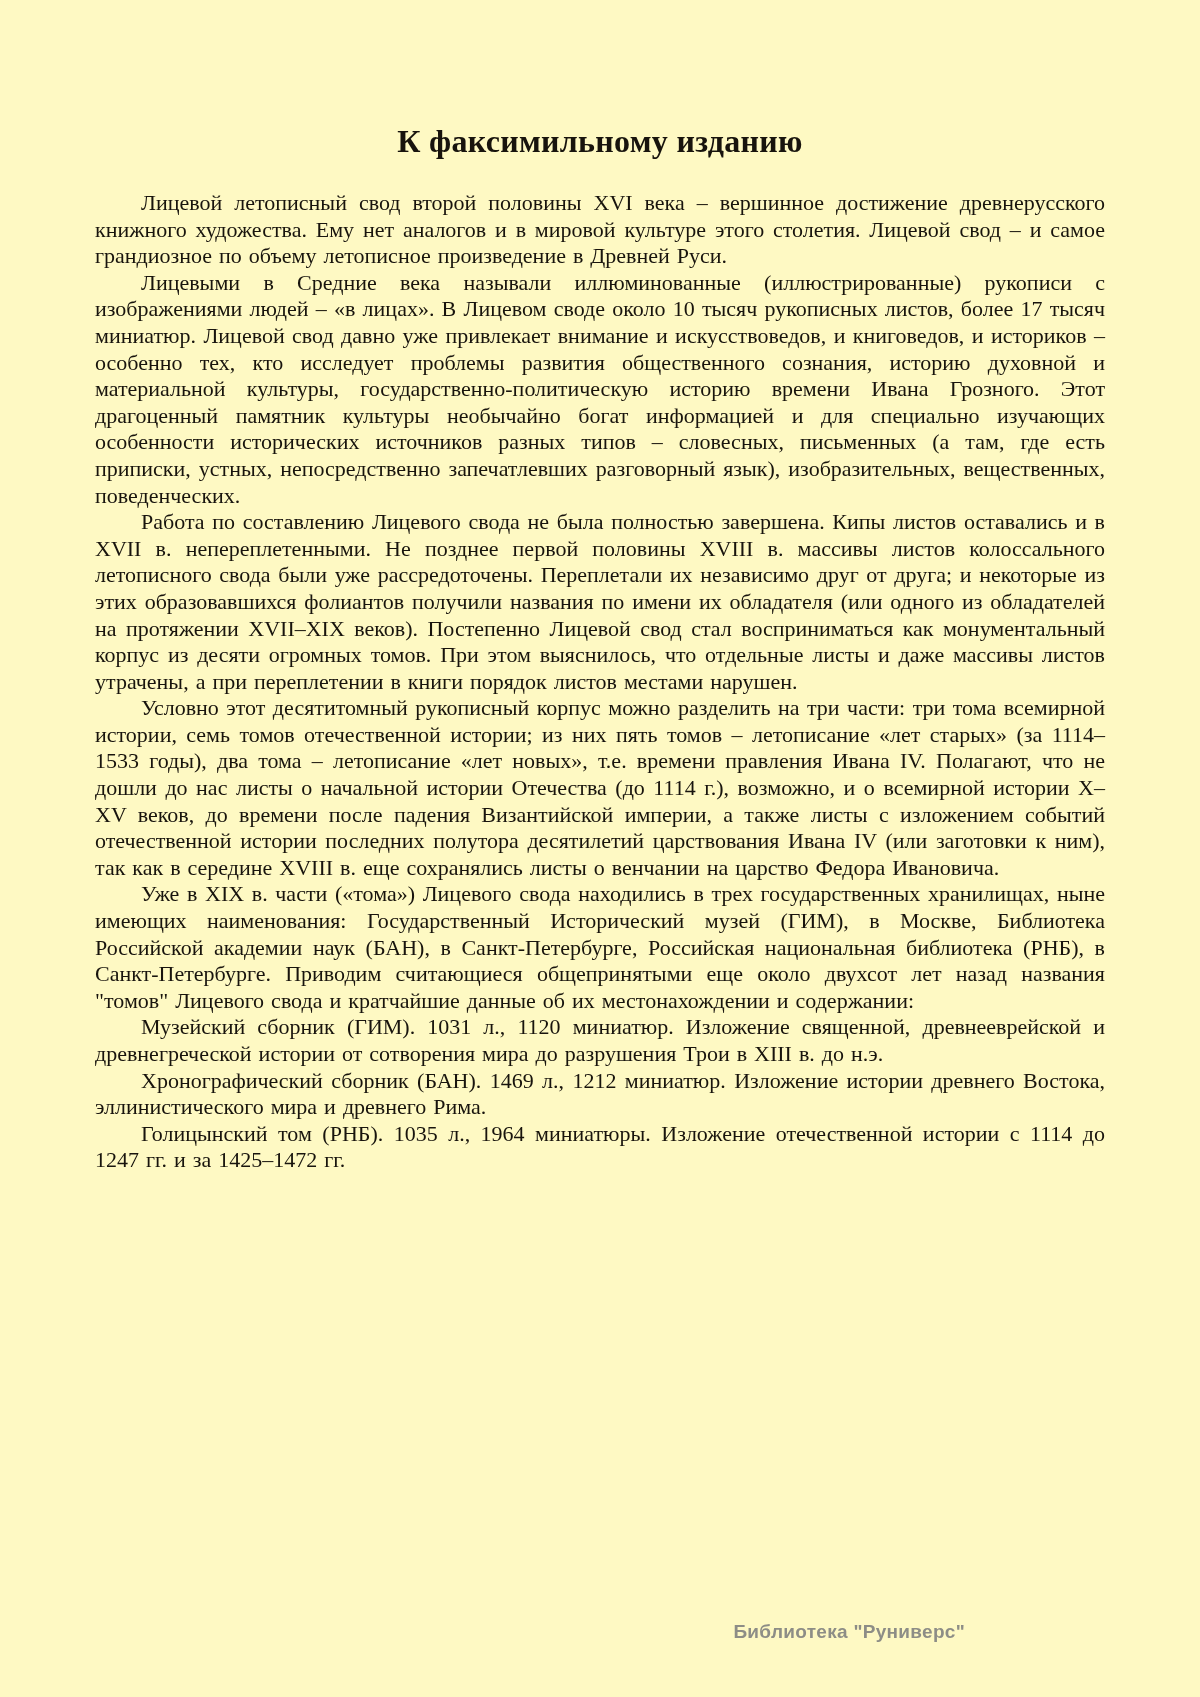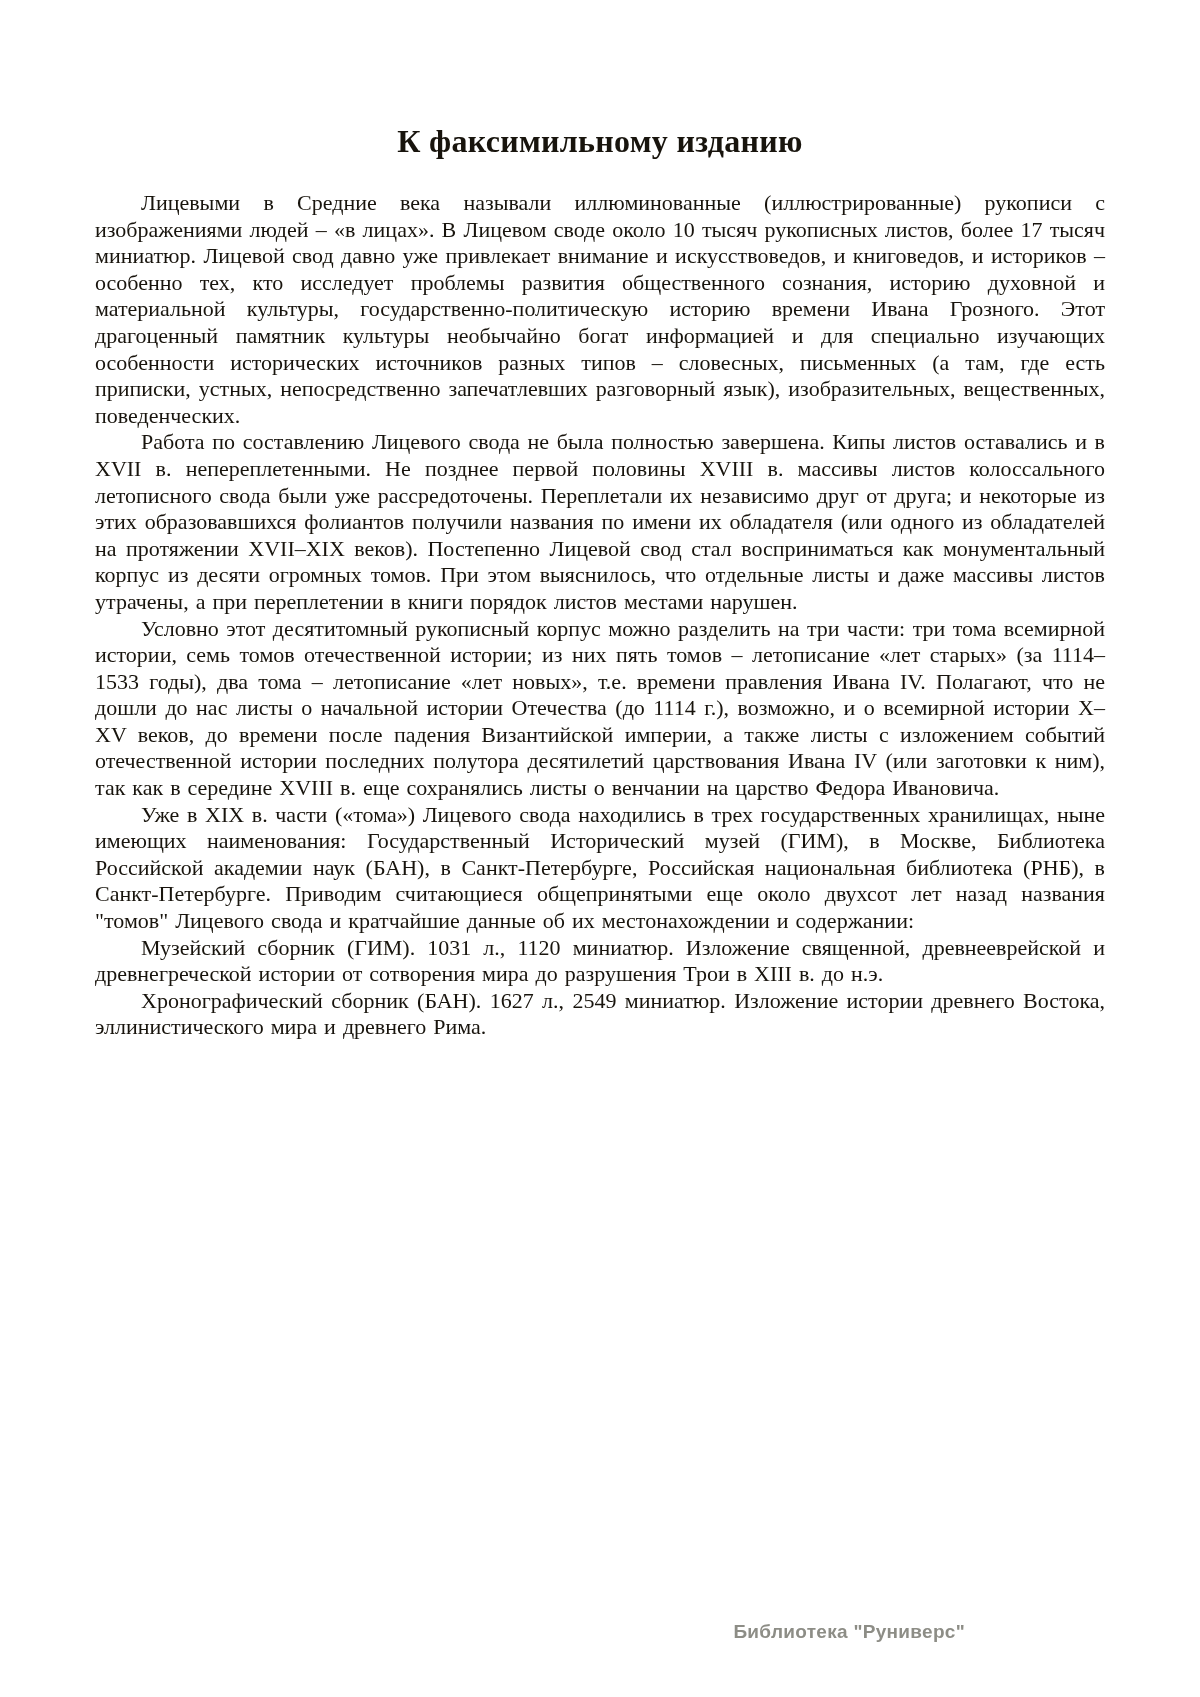--- a/index.html
+++ b/index.html
@@ -4,21 +4,21 @@
 <style>
   * { margin: 0; padding: 0; box-sizing: border-box; }
   html, body { background: #e8e4d4; }
   body { font-family: "Liberation Serif", "DejaVu Serif", serif; }
 
   .page {
     position: relative;
     width: 1200px;
     height: 1697px;
     margin: 0 auto;
-    background: #ffffff;
+    background: #fef9c3;
     color: #18140d;
     overflow: hidden;
   }
 
   .title {
     padding-top: 118px;
     text-align: center;
     font-size: 32px;
     font-weight: bold;
     line-height: 46px;
@@ -52,23 +52,25 @@
 </head>
 <body>
 
 <div class="page">
 
   <h1 class="title">
     <span class="title-line">К факсимильному изданию</span>
   </h1>
 
   <div class="doc-body">
+    <p>Лицевой летописный свод второй половины XVI века – вершинное достижение древнерусского книжного художества. Ему нет аналогов и в мировой культуре этого столетия. Лицевой свод – и самое грандиозное по объему летописное произведение в Древней Руси.</p>
     <p>Лицевыми в Средние века называли иллюминованные (иллюстрированные) рукописи с изображениями людей – «в лицах». В Лицевом своде около 10 тысяч рукописных листов, более 17 тысяч миниатюр. Лицевой свод давно уже привлекает внимание и искусствоведов, и книговедов, и историков – особенно тех, кто исследует проблемы развития общественного сознания, историю духовной и материальной культуры, государственно-политическую историю времени Ивана Грозного. Этот драгоценный памятник культуры необычайно богат информацией и для специально изучающих особенности исторических источников разных типов – словесных, письменных (а там, где есть приписки, устных, непосредственно запечатлевших разговорный язык), изобразительных, вещественных, поведенческих.</p>
     <p>Работа по составлению Лицевого свода не была полностью завершена. Кипы листов оставались и в XVII в. непереплетенными. Не позднее первой половины XVIII в. массивы листов колоссального летописного свода были уже рассредоточены. Переплетали их независимо друг от друга; и некоторые из этих образовавшихся фолиантов получили названия по имени их обладателя (или одного из обладателей на протяжении XVII–XIX веков). Постепенно Лицевой свод стал восприниматься как монументальный корпус из десяти огромных томов. При этом выяснилось, что отдельные листы и даже массивы листов утрачены, а при переплетении в книги порядок листов местами нарушен.</p>
     <p>Условно этот десятитомный рукописный корпус можно разделить на три части: три тома всемирной истории, семь томов отечественной истории; из них пять томов – летописание «лет старых» (за 1114–1533 годы), два тома – летописание «лет новых», т.е. времени правления Ивана IV. Полагают, что не дошли до нас листы о начальной истории Отечества (до 1114 г.), возможно, и о всемирной истории X–XV веков, до времени после падения Византийской империи, а также листы с изложением событий отечественной истории последних полутора десятилетий царствования Ивана IV (или заготовки к ним), так как в середине XVIII в. еще сохранялись листы о венчании на царство Федора Ивановича.</p>
     <p>Уже в XIX в. части («тома») Лицевого свода находились в трех государственных хранилищах, ныне имеющих наименования: Государственный Исторический музей (ГИМ), в Москве, Библиотека Российской академии наук (БАН), в Санкт-Петербурге, Российская национальная библиотека (РНБ), в Санкт-Петербурге. Приводим считающиеся общепринятыми еще около двухсот лет назад названия "томов" Лицевого свода и кратчайшие данные об их местонахождении и содержании:</p>
     <p>Музейский сборник (ГИМ). 1031 л., 1120 миниатюр. Изложение священной, древнееврейской и древнегреческой истории от сотворения мира до разрушения Трои в XIII в. до н.э.</p>
-    <p>Хронографический сборник (БАН). 1627 л., 2549 миниатюр. Изложение истории древнего Востока, эллинистического мира и древнего Рима.</p>
+    <p>Хронографический сборник (БАН). 1469 л., 1212 миниатюр. Изложение истории древнего Востока, эллинистического мира и древнего Рима.</p>
+    <p>Голицынский том (РНБ). 1035 л., 1964 миниатюры. Изложение отечественной истории с 1114 до 1247 гг. и за 1425–1472 гг.</p>
   </div>
 
   <div class="footer-credit">Библиотека "Руниверс"</div>
 
 </div>
 
 </body></html>

